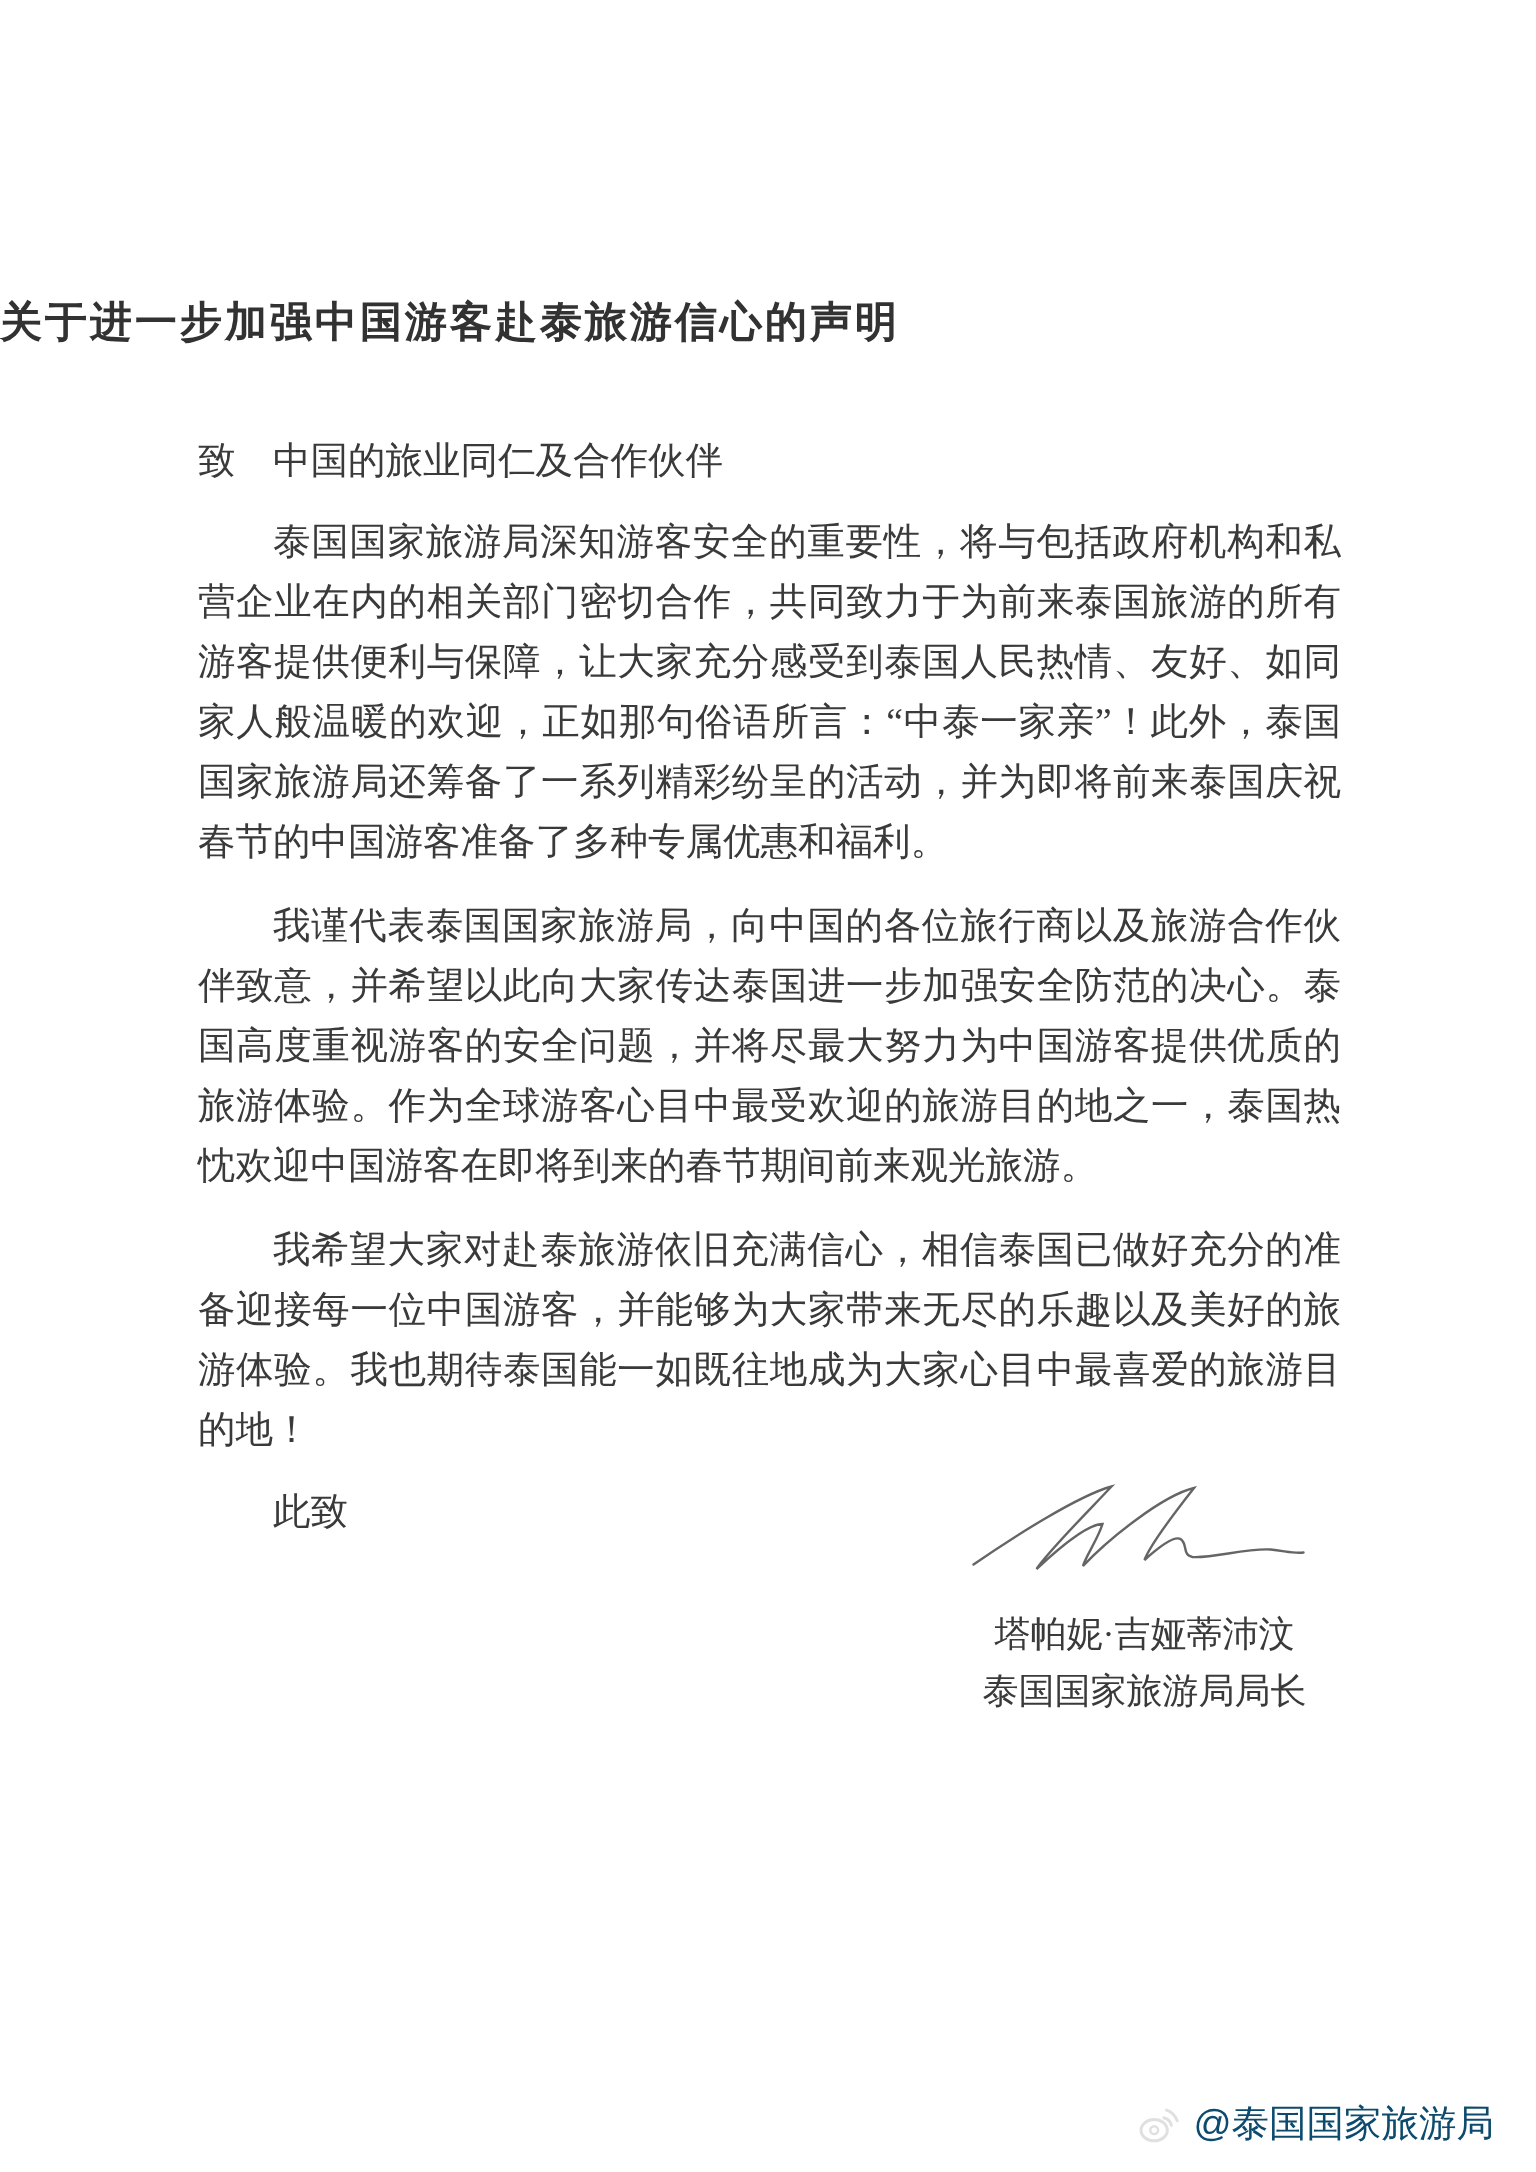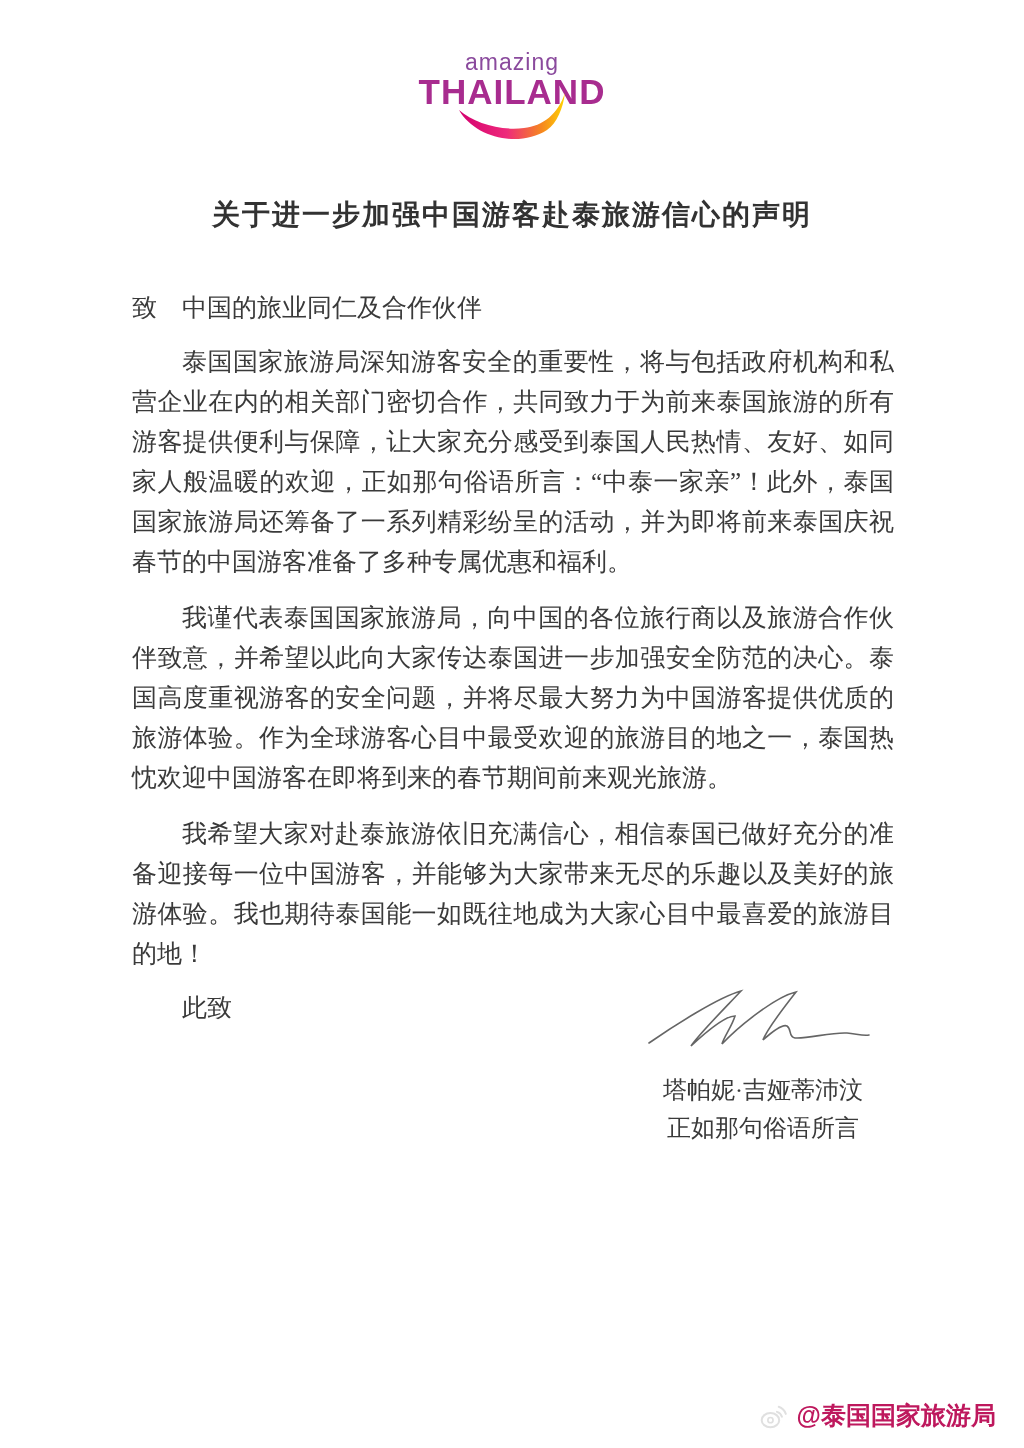--- a/index.html
+++ b/index.html
@@ -15,21 +15,20 @@
   
   .logo-wrap {
     position:absolute; top:46px; left:0; width:100%;
     display:flex; justify-content:center;
   }
 
   
   .doc-title {
     position:absolute; top:196px; left:0; width:100%;
     margin:0;
-    text-align:center;
     font-size:28px; font-weight:bold;
     letter-spacing:2px;
     color:#323232;
   }
 
   
   .content {
     position:absolute; top:288px; left:132px; width:762px;
     font-size:25px; line-height:40px;
     text-align:justify;
@@ -44,66 +43,51 @@
     text-align:center;
     font-size:24px; line-height:38px;
     color:#3a3a3a;
   }
   .sig-scrawl { display:block; margin:0 auto 8px auto; }
 
   
   .watermark {
     position:absolute; right:28px; bottom:16px;
     display:flex; align-items:center; gap:8px;
-    color:#be185d;
+    color:#0c4a6e;
     font-family:"Liberation Sans","DejaVu Sans",sans-serif;
-    font-size:25px; font-weight:bold;
+    font-size:25px; font-weight:normal;
     user-select:none;
   }
 </style>
 </head>
 <body>
 
 <div class="page">
 
-  <div class="logo-wrap">
-    <svg width="230" height="104" viewBox="0 0 230 104">
-      <defs>
-        <linearGradient id="swoosh-grad" x1="0" y1="0" x2="1" y2="0">
-          <stop offset="0" stop-color="#d4006f"></stop>
-          <stop offset="0.45" stop-color="#ee2a7b"></stop>
-          <stop offset="0.78" stop-color="#f6871f"></stop>
-          <stop offset="1" stop-color="#ffd400"></stop>
-        </linearGradient>
-      </defs>
-      <text x="115" y="24" text-anchor="middle" font-family="Liberation Sans, DejaVu Sans, sans-serif" font-size="23" fill="#8a4a9d" letter-spacing="1">amazing</text>
-      <text x="115" y="58" text-anchor="middle" font-family="Liberation Sans, DejaVu Sans, sans-serif" font-size="35" font-weight="bold" fill="#a82c8f" letter-spacing="1">THAILAND</text>
-      <path d="M62,64 C 78,92 122,102 150,84 C 160,77 166,62 168,47 C 161,68 146,80 127,82 C 103,85 77,77 62,64 Z" fill="url(#swoosh-grad)"></path>
-    </svg>
-  </div>
 
   <h1 class="doc-title">关于进一步加强中国游客赴泰旅游信心的声明</h1>
 
   <div class="content">
     <div class="salutation">致　中国的旅业同仁及合作伙伴</div>
     <p>泰国国家旅游局深知游客安全的重要性，将与包括政府机构和私营企业在内的相关部门密切合作，共同致力于为前来泰国旅游的所有游客提供便利与保障，让大家充分感受到泰国人民热情、友好、如同家人般温暖的欢迎，正如那句俗语所言：“中泰一家亲”！此外，泰国国家旅游局还筹备了一系列精彩纷呈的活动，并为即将前来泰国庆祝春节的中国游客准备了多种专属优惠和福利。</p>
     <p>我谨代表泰国国家旅游局，向中国的各位旅行商以及旅游合作伙伴致意，并希望以此向大家传达泰国进一步加强安全防范的决心。泰国高度重视游客的安全问题，并将尽最大努力为中国游客提供优质的旅游体验。作为全球游客心目中最受欢迎的旅游目的地之一，泰国热忱欢迎中国游客在即将到来的春节期间前来观光旅游。</p>
     <p>我希望大家对赴泰旅游依旧充满信心，相信泰国已做好充分的准备迎接每一位中国游客，并能够为大家带来无尽的乐趣以及美好的旅游体验。我也期待泰国能一如既往地成为大家心目中最喜爱的旅游目的地！</p>
     <div class="closing">此致</div>
   </div>
 
   <div class="sig-block">
     <svg class="sig-scrawl" width="240" height="78" viewBox="0 0 240 78">
       <path d="M6,58 C 32,40 76,12 98,6 C 82,23 56,49 48,61 C 63,47 82,31 92,31
                C 89,41 81,52 79,59 C 96,41 132,12 153,7 C 142,21 124,44 120,55
                C 130,46 140,39 144,41 C 149,44 145,52 152,53 C 165,54 188,47 204,48
                C 214,49 220,51 226,50" fill="none" stroke="#4a4a4a" stroke-width="1.6" stroke-linecap="round" opacity="0.85"></path>
     </svg>
     <div>塔帕妮·吉娅蒂沛汶</div>
-    <div>正如那句俗语所言</div>
+    <div>泰国国家旅游局局长</div>
   </div>
 
   <div class="watermark">
     <svg width="30" height="26" viewBox="0 0 24 22">
       <ellipse cx="9" cy="14.5" rx="7.4" ry="6" fill="none" stroke="#e0e0e0" stroke-width="1.7"></ellipse>
       <circle cx="9" cy="14.5" r="2.2" fill="none" stroke="#e0e0e0" stroke-width="1.4"></circle>
       <path d="M14.5 7.5 a6 6 0 0 1 4.2 4.2" fill="none" stroke="#e0e0e0" stroke-width="1.7" stroke-linecap="round"></path>
       <path d="M16 3.2 a10 10 0 0 1 6 6" fill="none" stroke="#e0e0e0" stroke-width="1.7" stroke-linecap="round"></path>
     </svg>
     <span>@泰国国家旅游局</span>

